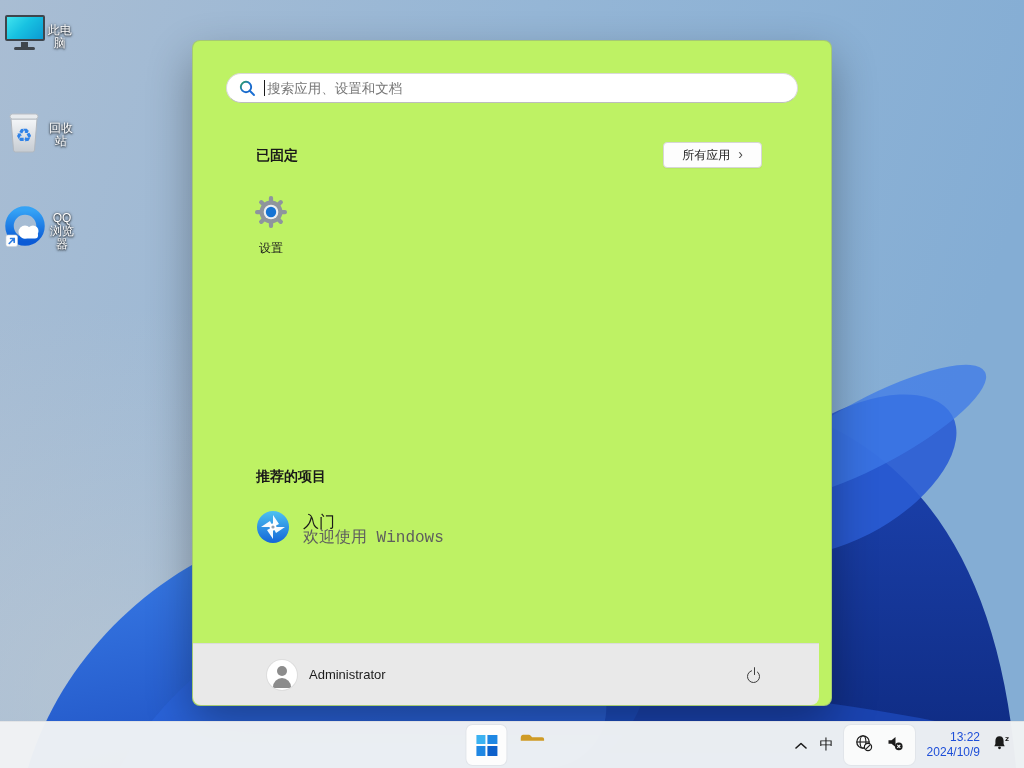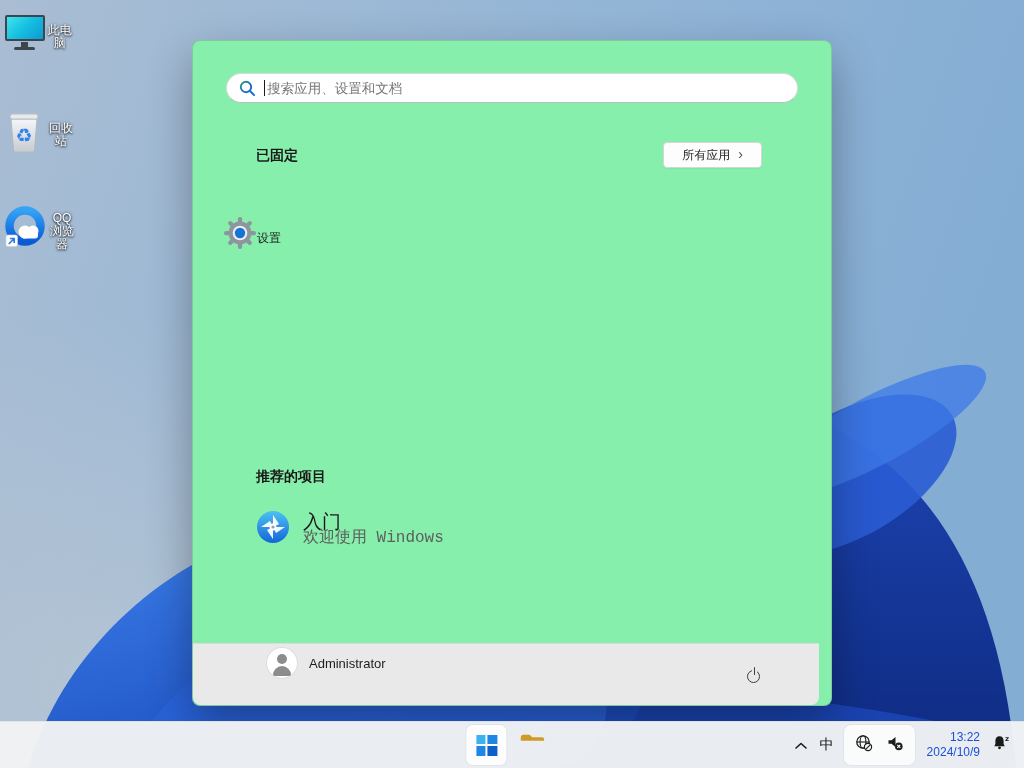--- a/index.html
+++ b/index.html
@@ -25,21 +25,21 @@
   
   .pc-icon{width:46px;height:46px;position:relative;}
   .pc-screen{position:absolute;left:3px;top:3px;width:36px;height:22px;border:2.5px solid #3f454c;border-radius:2px;
     background:linear-gradient(135deg,#41e3ee 0%,#18c2e2 45%,#0b9ad2 100%);}
   .pc-neck{position:absolute;left:19px;top:30px;width:7px;height:5px;background:#3f454c;}
   .pc-base{position:absolute;left:12px;top:35px;width:21px;height:3px;border-radius:1.5px;background:#3f454c;}
 
   
   #startmenu{
     position:absolute;left:192px;top:40px;width:640px;height:666px;
-    background:#86efac;border:1px solid rgba(120,130,140,.35);border-radius:8px;
+    background:#bef264;border:1px solid rgba(120,130,140,.35);border-radius:8px;
     box-shadow:0 18px 45px rgba(0,0,0,.32);box-sizing:border-box;
   }
   .searchbox{
     position:absolute;left:33px;right:33px;top:32px;height:30px;
     background:#ffffff;border:1px solid #d9d9d9;border-bottom-color:#bdbdbd;border-radius:16px;
     display:flex;align-items:center;padding:0 12px;box-sizing:border-box;
   }
   .searchbox .caret{width:1.3px;height:16px;background:#1b1b1b;margin:0 2px 0 8px;}
   .searchbox input{
     flex:1;border:none;outline:none;background:transparent;font-size:13.5px;color:#222;
@@ -53,34 +53,34 @@
 
   .allapps-btn{
     position:absolute;right:69px;top:101px;height:26px;padding:0 18px;
     background:#fdfdfd;border:1px solid #d6d6d6;border-radius:4px;
     display:flex;align-items:center;gap:8px;font-size:12px;color:#1b1b1b;cursor:pointer;
     box-shadow:0 1px 1px rgba(0,0,0,.04);box-sizing:border-box;
   }
   .allapps-btn .chev{font-size:14px;color:#4a4a4a;line-height:1;transform:translateY(-1px);}
 
   .pinned-grid{position:absolute;left:30px;top:148px;display:flex;}
-  .pin-tile{width:96px;height:86px;display:flex;align-items:center;padding-top:6px;
+  .pin-tile{width:96px;height:86px;display:flex;flex-direction:column;align-items:center;padding-top:6px;
     box-sizing:border-box;border-radius:4px;cursor:pointer;}
   .pin-tile .plabel{margin-top:7px;font-size:12px;color:#1b1b1b;white-space:nowrap;}
 
   .reco-item{position:absolute;left:47px;top:460px;width:300px;height:56px;border-radius:4px;
     display:flex;align-items:center;padding-left:16px;box-sizing:border-box;cursor:pointer;}
   .reco-text{margin-left:13px;display:flex;flex-direction:column;}
-  .reco-title{font-size:19px;color:#191919;line-height:17px;}
+  .reco-title{font-size:16px;color:#191919;line-height:17px;}
   .reco-sub{font-size:16px;color:#5e5e5e;line-height:15px;margin-top:1px;font-family:Liberation Mono, monospace;}
 
   .menu-footer{
     position:absolute;left:0;right:12px;bottom:0;height:61px;background:#e9e9e9;
     border-top:1px solid rgba(0,0,0,.06);border-radius:0 0 8px 8px;
-    display:flex;align-items:flex-start;
+    display:flex;align-items:center;
   }
   .user-chip{display:flex;align-items:center;margin-left:66px;padding:4px 8px;border-radius:4px;cursor:pointer;}
   .avatar{width:30px;height:30px;border-radius:50%;background:#ffffff;position:relative;overflow:hidden;
     box-shadow:0 0 0 1px rgba(0,0,0,.05);}
   .avatar::before{content:"";position:absolute;left:10px;top:6px;width:10px;height:10px;border-radius:50%;background:#8c8c8c;}
   .avatar::after{content:"";position:absolute;left:6px;top:18px;width:18px;height:10px;border-radius:9px 9px 0 0;background:#8c8c8c;}
   .user-name{margin-left:12px;font-size:13px;color:#1c1c1c;}
   .power-btn{position:absolute;right:56px;top:22px;width:18px;height:18px;cursor:pointer;}
   .power-btn .ring{position:absolute;left:2px;top:3.5px;width:13px;height:13px;border:1.7px solid #3c3c3c;border-radius:50%;box-sizing:border-box;}
   .power-btn .notch{position:absolute;left:7px;top:2.5px;width:5px;height:4px;background:#e9e9e9;}

